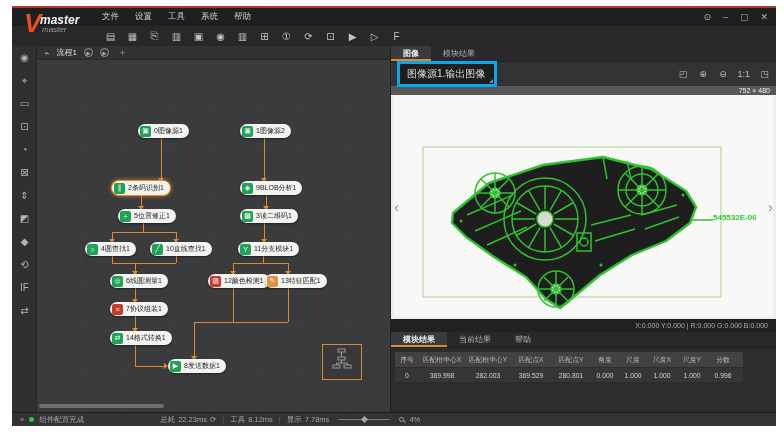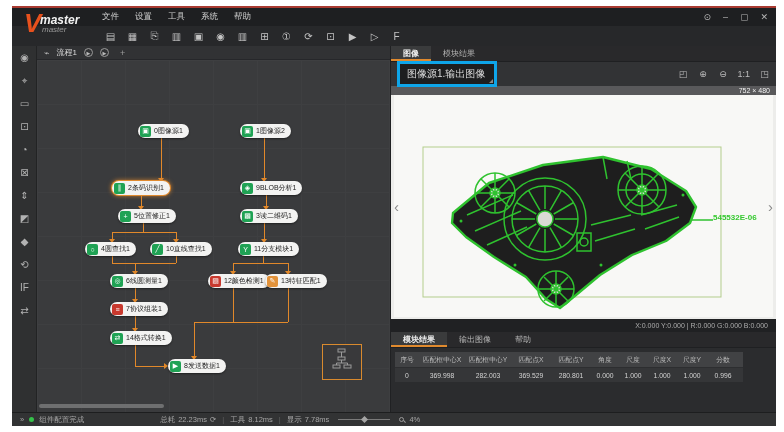--- a/index.html
+++ b/index.html
@@ -325,21 +325,21 @@
       </svg>
       <span class="chevron prev">‹</span>
       <span class="chevron next">›</span>
       <span class="overlay-label">545532E-06</span>
     </div>
 
     <div class="coords-strip">X:0.000  Y:0.000  |  R:0.000  G:0.000  B:0.000</div>
 
     <div class="rstabs">
         <span class="rtab active">模块结果</span>
-        <span class="rtab">输出图像</span>
+        <span class="rtab">当前结果</span>
         <span class="rtab">帮助</span>
       </div>
 
     <div class="table-wrap">
       <div class="thead">
           <span class="cell" style="width: 24px;">序号</span>
           <span class="cell" style="width: 46px;">匹配框中心X</span>
           <span class="cell" style="width: 46px;">匹配框中心Y</span>
           <span class="cell" style="width: 40px;">匹配点X</span>
           <span class="cell" style="width: 40px;">匹配点Y</span>

